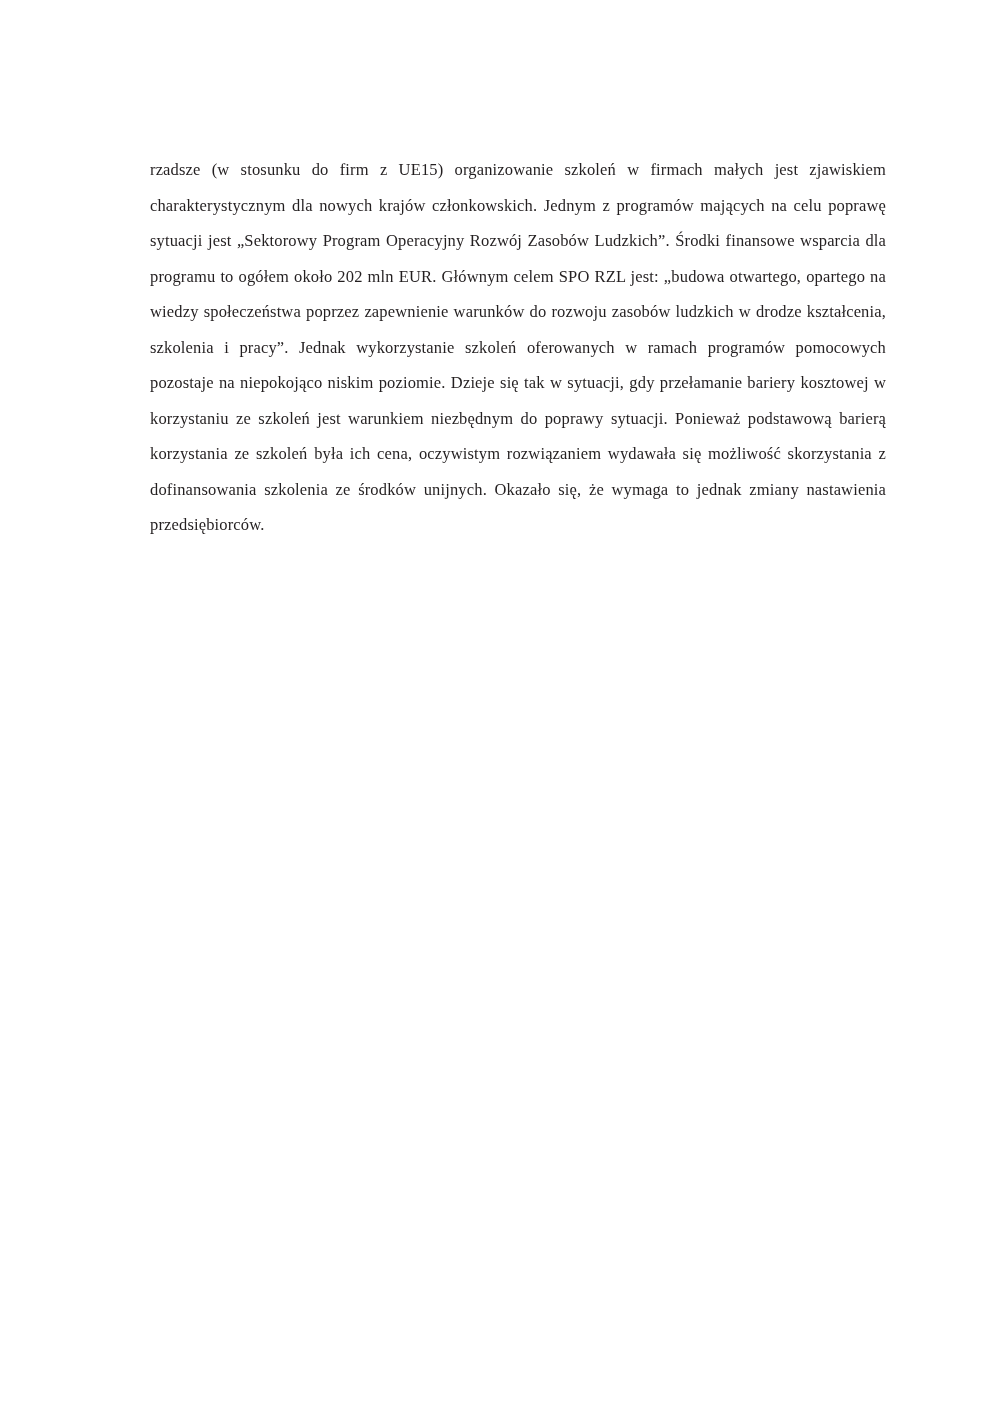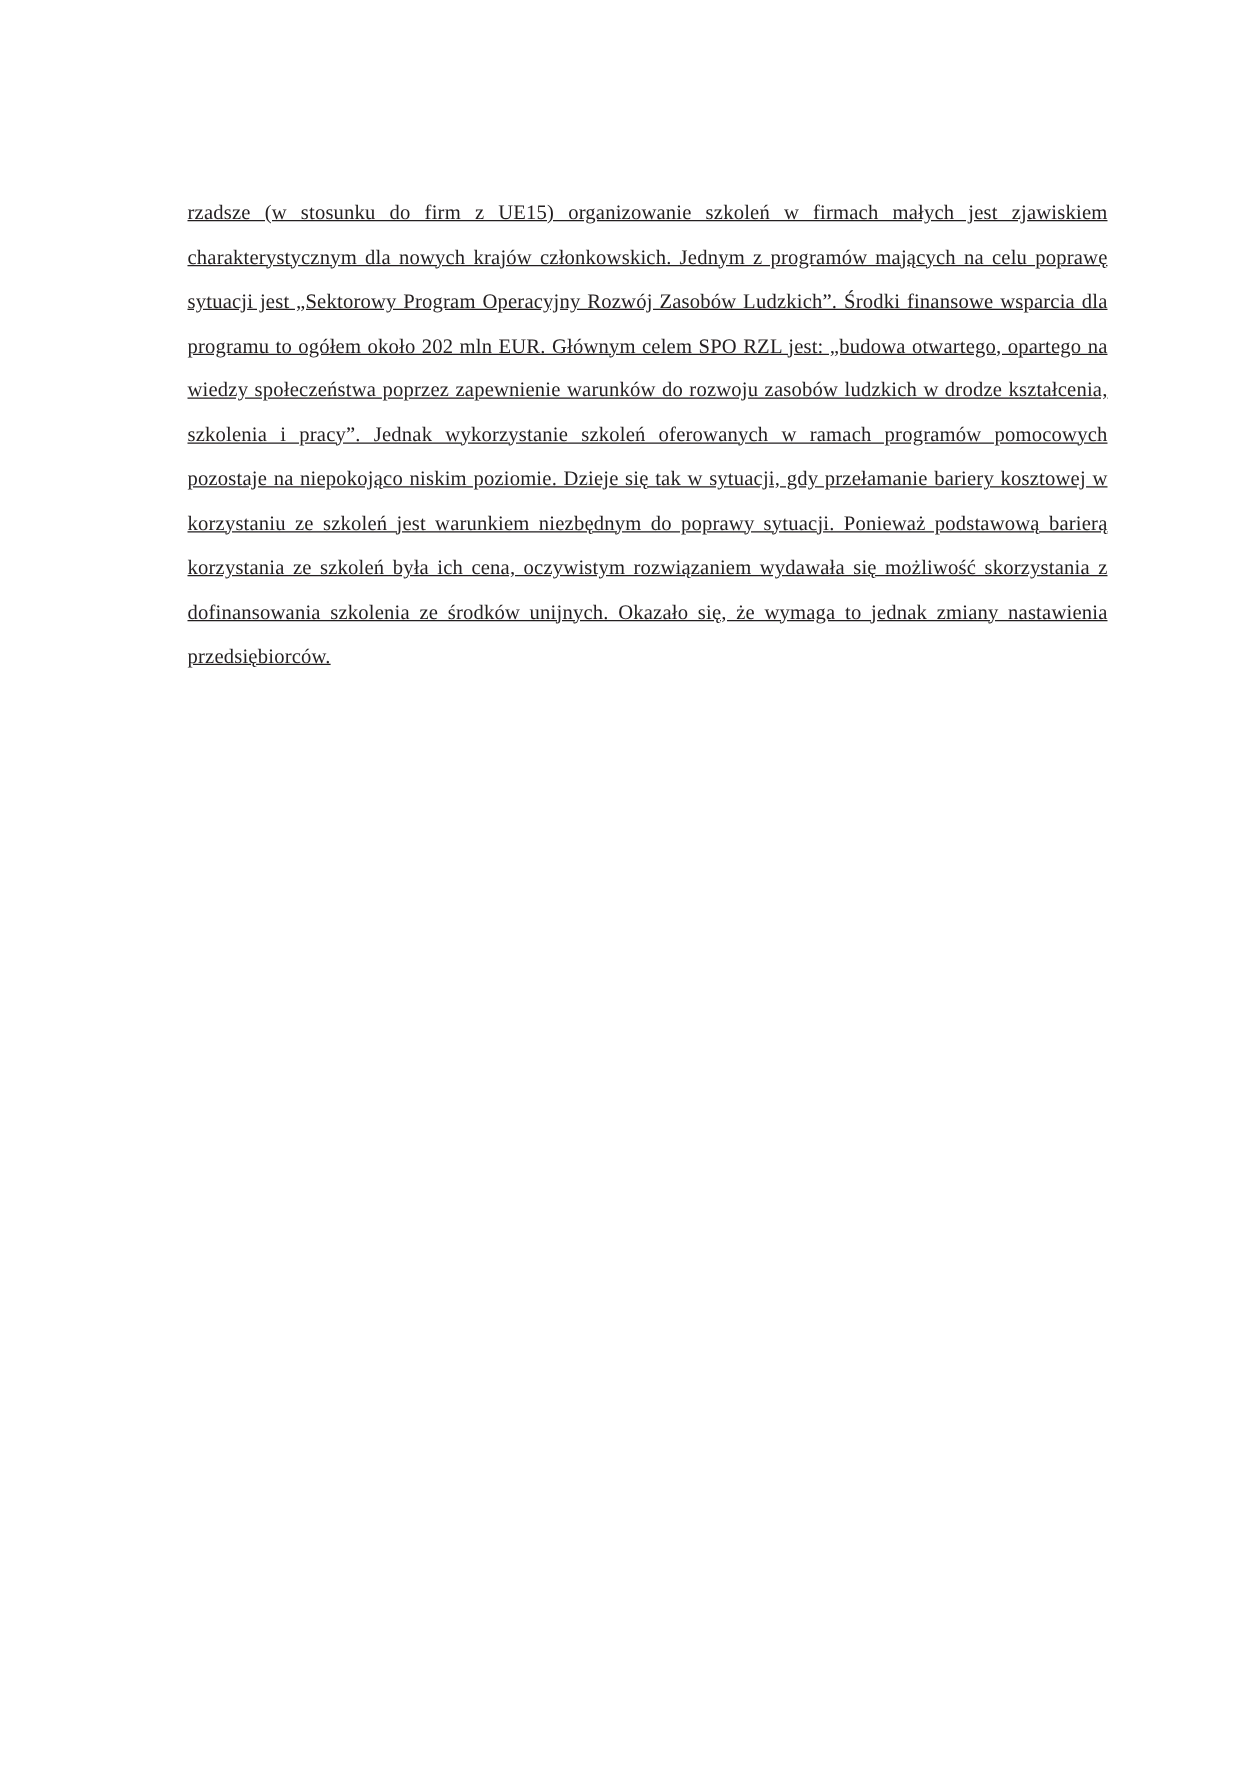--- a/index.html
+++ b/index.html
@@ -22,21 +22,20 @@
     top: 152px;
     width: 736px;
   }
   .body-block p {
     margin: 0;
     text-align: justify;
     font-size: 16.5px;
     line-height: 35.5px;
     letter-spacing: 0.15px;
     color: #231f20;
-    text-decoration: underline;
   }
   .footer {
     position: absolute;
     left: 0;
     top: 1248px;
     width: 1000px;
     height: 60px;
   }
 </style>
 </head>

